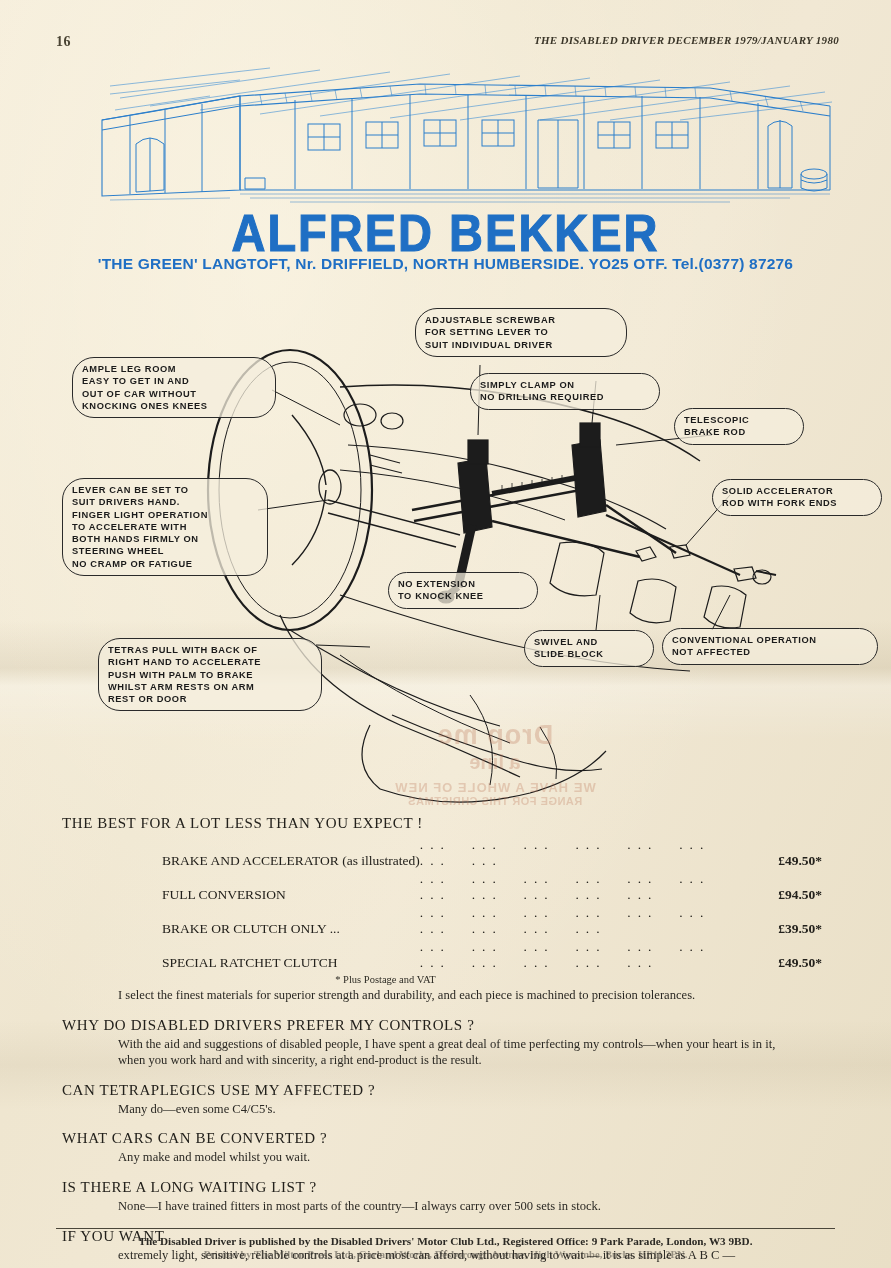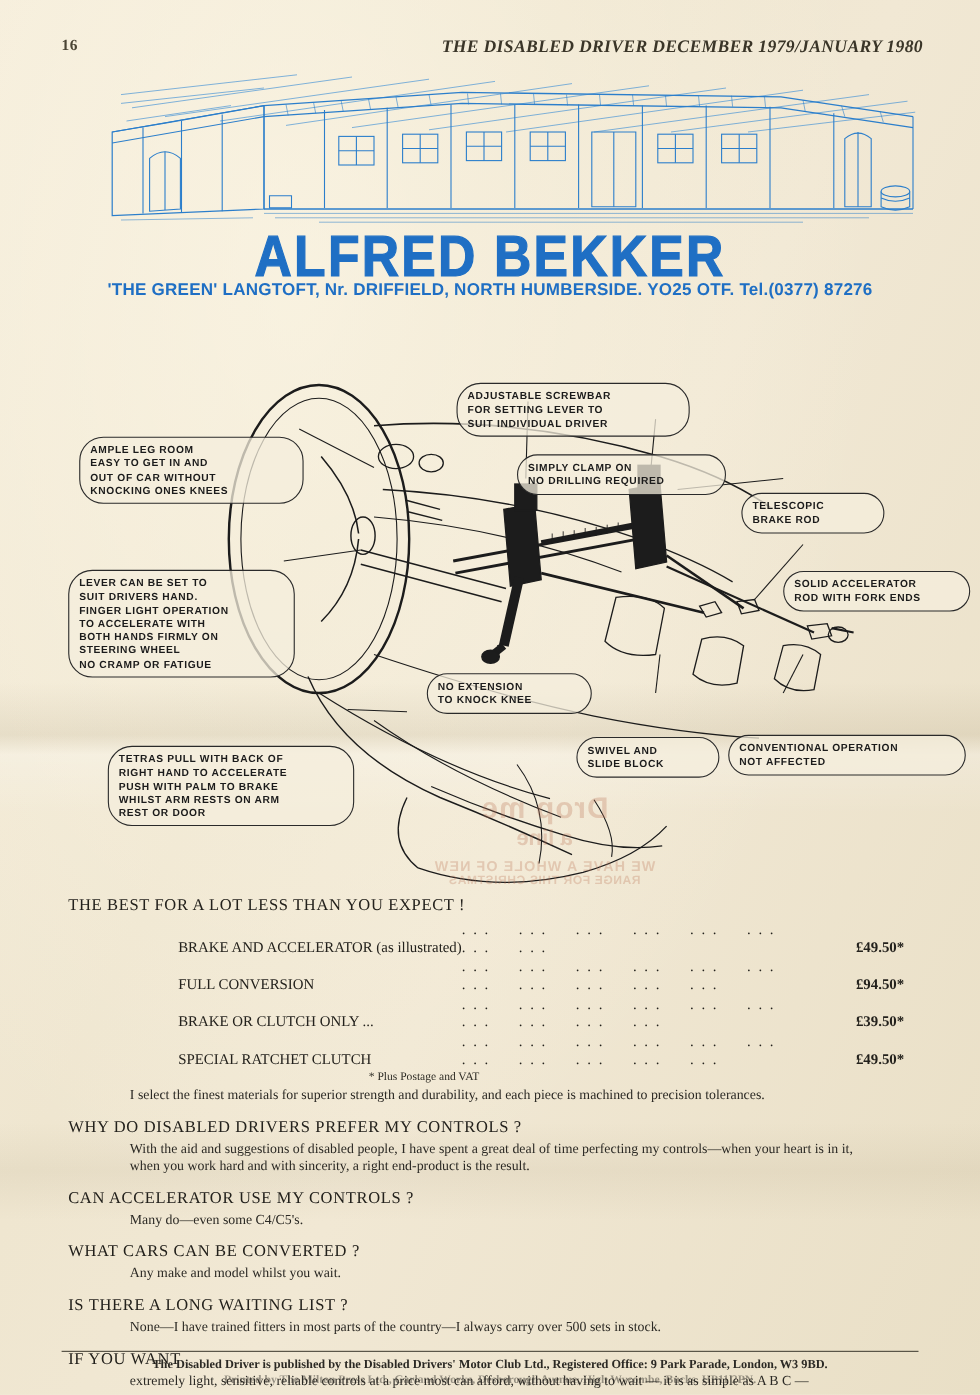--- a/index.html
+++ b/index.html
@@ -28,21 +28,21 @@
     pointer-events:none;
   }
 
   
   .pagenum{
     position:absolute;left:56px;top:34px;
     font-size:14px;font-weight:bold;color:#4a4434;letter-spacing:.5px;
   }
   .runhead{
     position:absolute;right:52px;top:34px;
-    font-size:16px;font-style:italic;font-weight:bold;letter-spacing:.3px;color:#3a3528;
+    font-size:11px;font-style:italic;font-weight:bold;letter-spacing:.3px;color:#3a3528;
   }
 
   
   .building{
     position:absolute;left:90px;top:58px;width:750px;height:150px;
   }
   .building svg{display:block;}
 
   .brand{
     position:absolute;left:0;right:0;top:205px;text-align:center;
@@ -73,21 +73,20 @@
     font-weight:bold;
     letter-spacing:.6px;
     line-height:1.32;
     color:#1b1b1b;
     background:rgba(244,237,220,.75);
     border:1.3px solid #2a2a2a;
     border-radius:22px;
     padding:5px 9px;
     text-transform:uppercase;
     white-space:pre-line;
-    margin-top:40px;
   }
 
   
   .content{position:absolute;left:0;right:0;top:815px;}
   .h-head{
     font-family:"Liberation Serif", serif;
     font-weight:normal;font-size:15px;letter-spacing:.6px;color:#23211c;
     margin:0 0 4px 62px;
   }
   .pricetable{
@@ -418,21 +417,21 @@
 
   <div class="plusnote">* Plus Postage and VAT</div>
   <div class="para">I select the finest materials for superior strength and durability, and each piece is machined to precision tolerances.</div>
 
   <div class="qa">
     <div class="h-head">WHY DO DISABLED DRIVERS PREFER MY CONTROLS ?</div>
     <div class="para">With the aid and suggestions of disabled people, I have spent a great deal of time perfecting my controls—when your heart is in it, when you work hard and with sincerity, a right end-product is the result.</div>
   </div>
 
   <div class="qa">
-    <div class="h-head">CAN ACCELERATOR USE MY CONTROLS ?</div>
+    <div class="h-head">CAN TETRAPLEGICS USE MY AFFECTED ?</div>
     <div class="para">Many do—even some C4/C5's.</div>
   </div>
 
   <div class="qa">
     <div class="h-head">WHAT CARS CAN BE CONVERTED ?</div>
     <div class="para">Any make and model whilst you wait.</div>
   </div>
 
   <div class="qa">
     <div class="h-head">IS THERE A LONG WAITING LIST ?</div>

